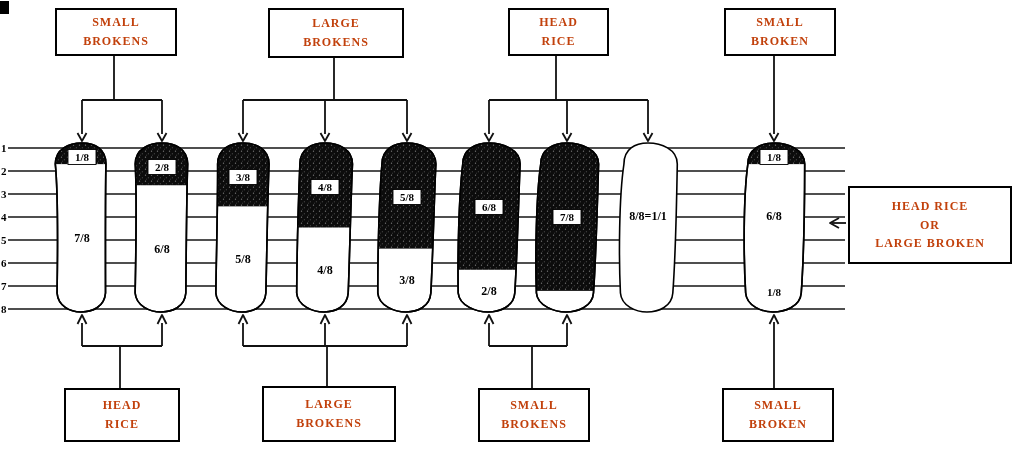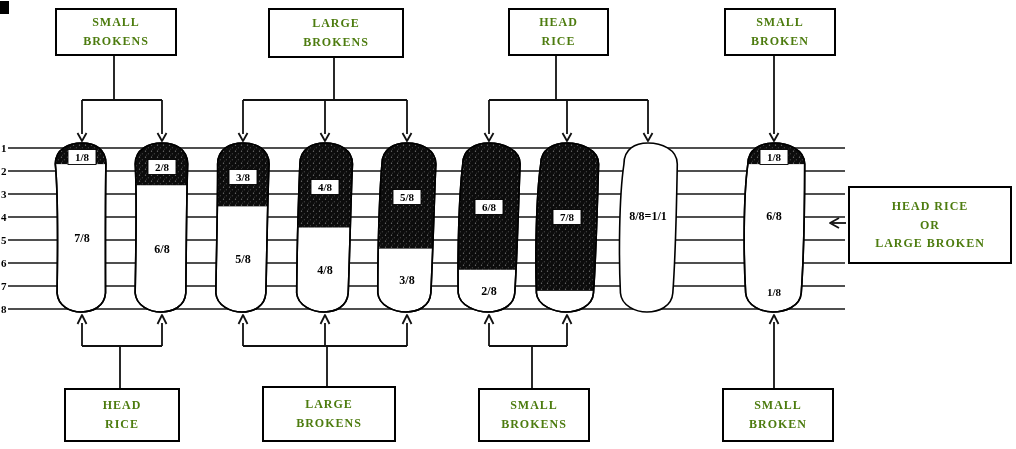--- a/index.html
+++ b/index.html
@@ -1,21 +1,21 @@
 <!DOCTYPE html>
 <html><head>
 <meta charset="utf-8">
 <style>
   html,body{margin:0;padding:0;background:#fff;}
   .fig{position:relative;width:1016px;height:449px;background:#ffffff;overflow:hidden;
        font-family:"Liberation Serif",serif;}
   svg{position:absolute;left:0;top:0;}
   .label-box{position:absolute;border:2px solid #000;background:#fff;
     display:flex;align-items:center;justify-content:center;text-align:center;
-    white-space:pre-line;font:bold 12px/1.55 "Liberation Serif",serif;letter-spacing:1px;color:#4d7c0f;}
+    white-space:pre-line;font:bold 12px/1.55 "Liberation Serif",serif;letter-spacing:1px;color:#c2410c;}
   .num{font:bold 11px "Liberation Serif",serif;fill:#000;}
   .frac{font:bold 11px "Liberation Serif",serif;fill:#000;text-anchor:middle;}
   .head{font:bold 12px "Liberation Serif",serif;fill:#000;text-anchor:middle;}
 </style>
 </head>
 <body>
 
 <div class="fig">
   <svg id="diagram" width="1016" height="449" viewBox="0 0 1016 449">
       <defs>

